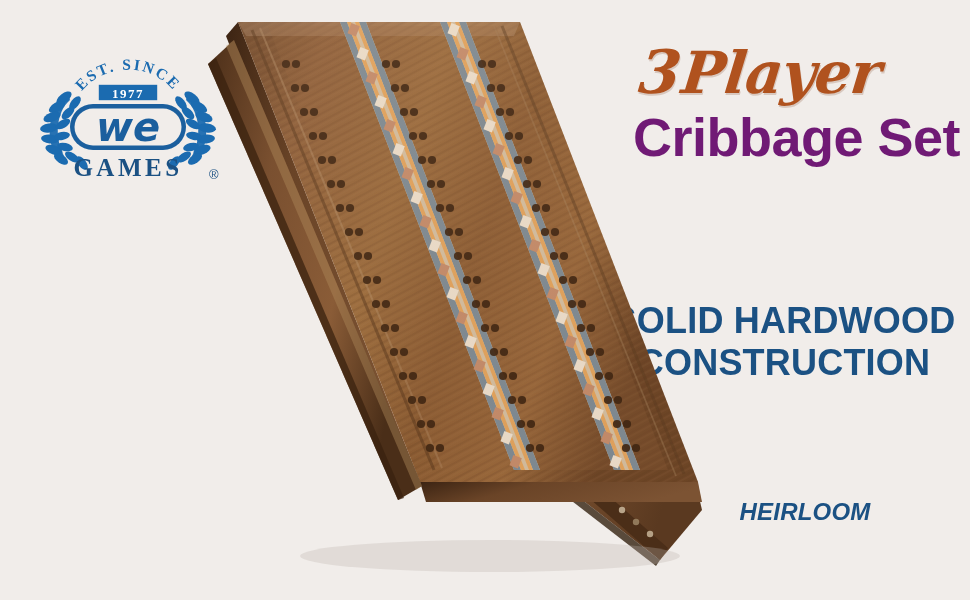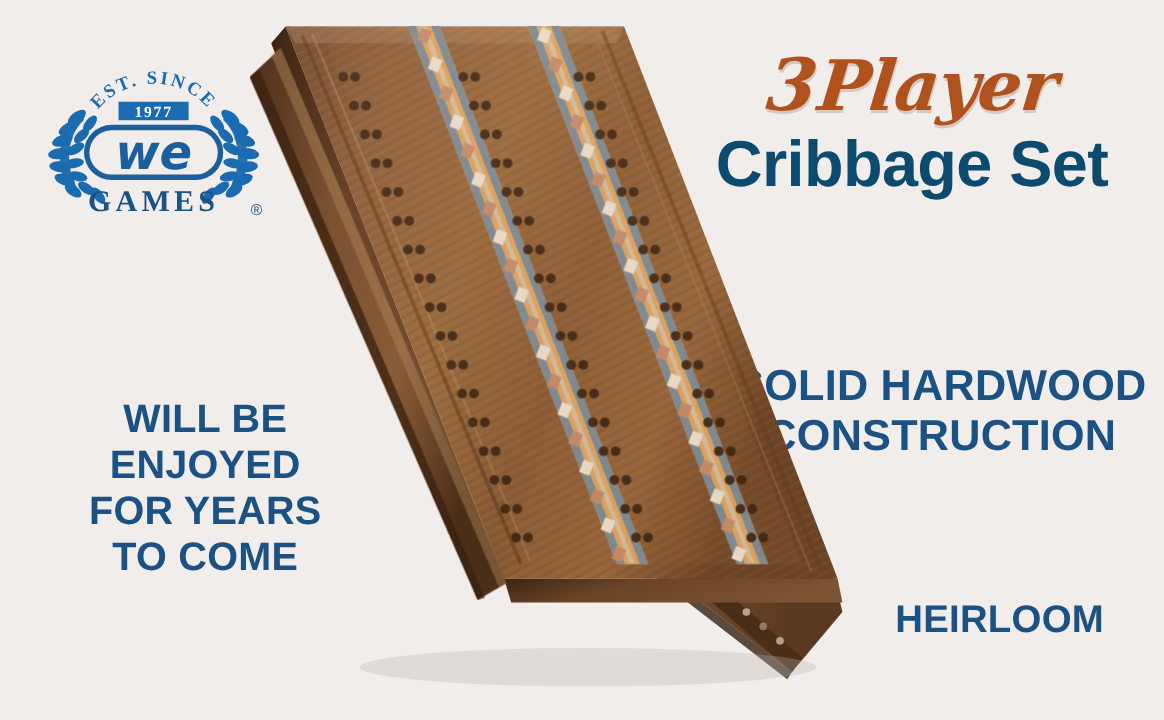--- a/index.html
+++ b/index.html
@@ -51,21 +51,22 @@
     text-shadow: 1px 2px 0 rgba(120,55,18,0.20);
   }
   #player-line .num { font-size: 60px; padding-right: 2px; }
   #title-line {
     margin-top: 6px;
     font-family: "Liberation Sans", sans-serif;
     font-weight: 700;
     font-size: 54px;
     line-height: 1.05;
     letter-spacing: -0.5px;
-    color: #0c4a6e;
+    color: #701a75;
+    text-align: right;
   }
 
   
   .feature {
     position: absolute;
     color: #1b5183;
     font-family: "Liberation Sans", sans-serif;
     font-weight: 700;
     text-align: center;
     line-height: 1.16;
@@ -77,24 +78,25 @@
     width: 352px;
     font-size: 36px;
   }
   #feature-years {
     left: 58px;
     top: 330px;
     width: 226px;
     font-size: 33px;
   }
   #feature-heirloom {
-    left: 708px;
+    left: 680px;
     top: 498px;
     width: 250px;
-    font-size: 32px;
+    font-size: 24px;
+    font-style: italic;
   }
 
   
   #board-photo {
     position: absolute;
     left: 190px;
     top: 0px;
     width: 540px;
     height: 600px;
   }
@@ -178,26 +180,20 @@
       <span class="num">3</span><span>Player</span>
     </div>
     <div id="title-line">Cribbage Set</div>
   </div>
 
   <div class="feature" id="feature-hardwood">
     <div>SOLID HARDWOOD</div>
     <div>CONSTRUCTION</div>
   </div>
 
-  <div class="feature" id="feature-years">
-    <div>WILL BE</div>
-    <div>ENJOYED</div>
-    <div>FOR YEARS</div>
-    <div>TO COME</div>
-  </div>
 
   <div class="feature" id="feature-heirloom">
     <div>HEIRLOOM</div>
   </div>
 
   <div id="board-photo">
     <svg id="board-svg" viewBox="0 0 540 600">
       <defs>
         <linearGradient id="woodTop" x1="0" y1="0" x2="1" y2="0.35">
           <stop offset="0%" stop-color="#6b4426"></stop>

